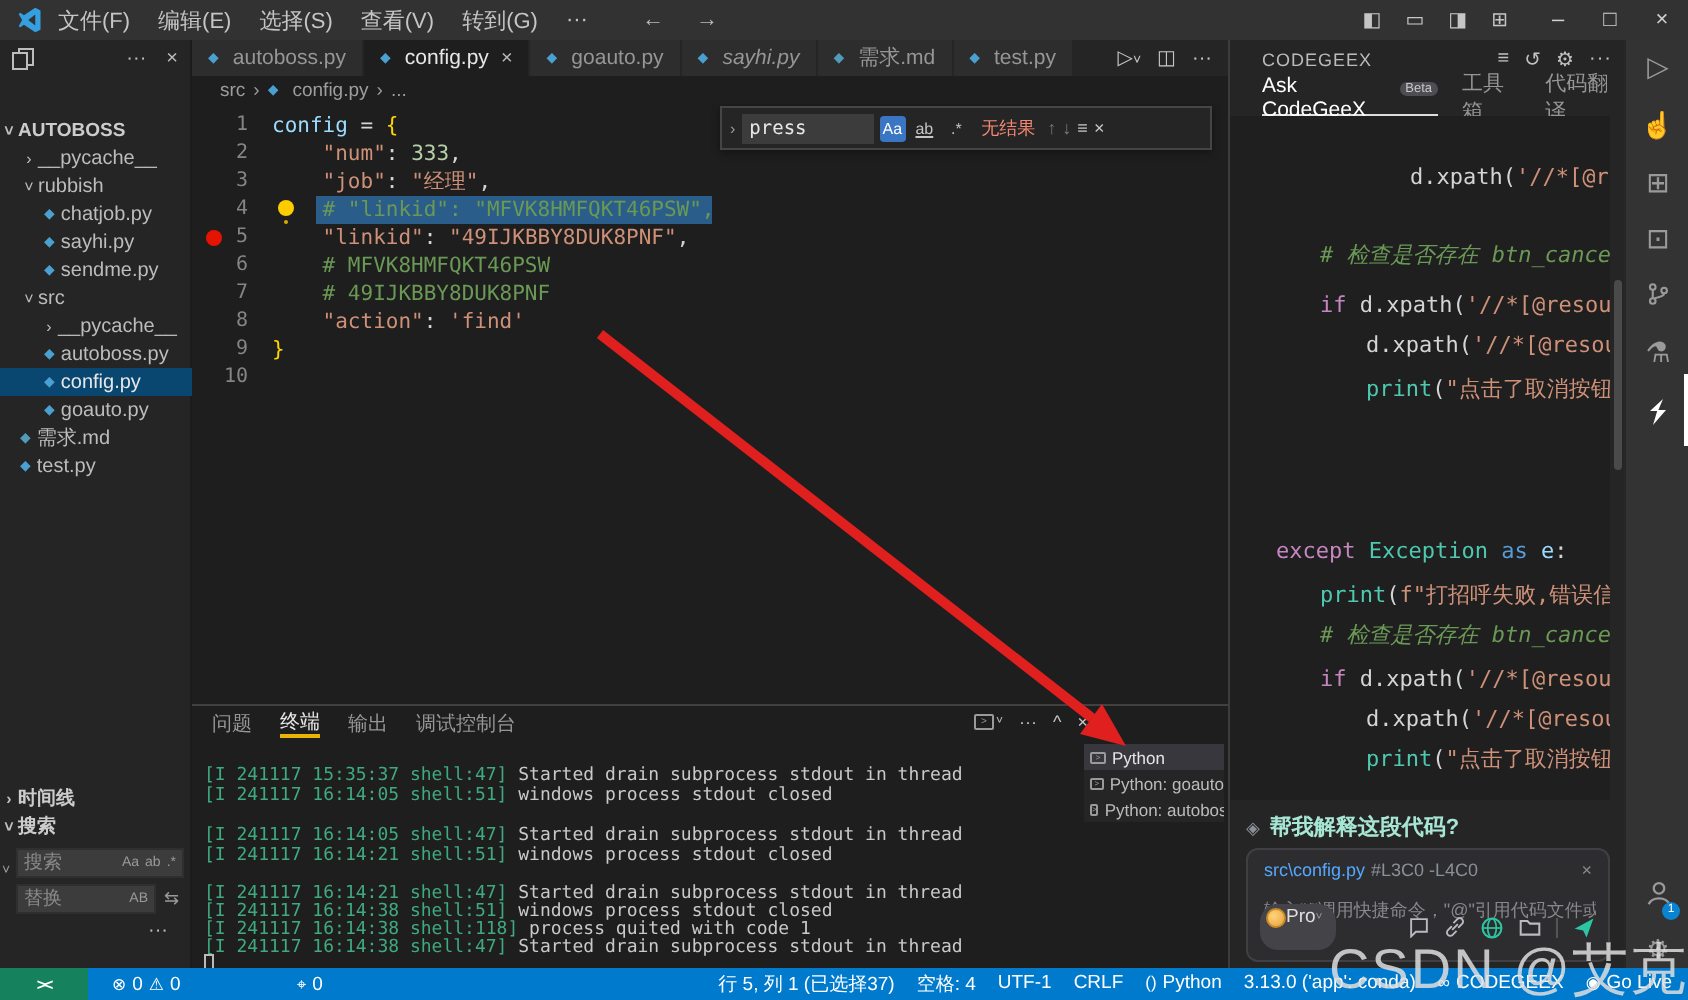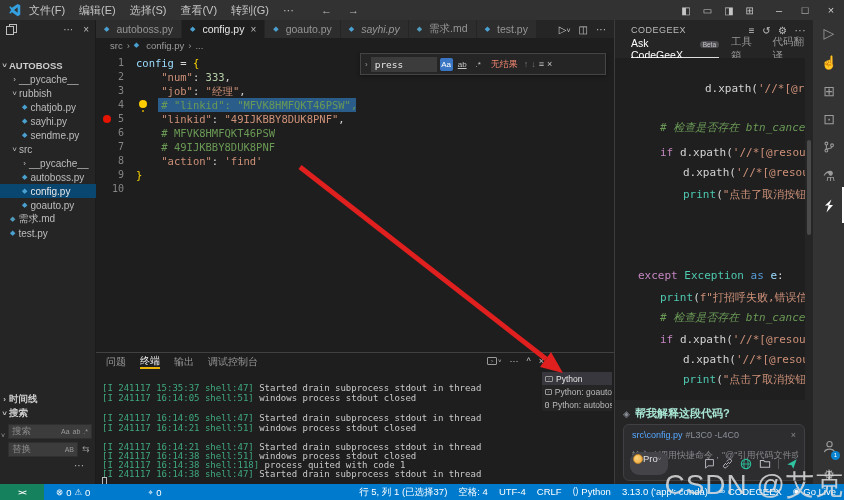--- a/index.html
+++ b/index.html
@@ -474,21 +474,21 @@
       <span class="sico">⚠</span>
         <span>0</span>
     </div>
     <div class="sgroup" style="margin-left:58px">
       <span class="sico">⌖</span>
         <span>0</span>
     </div>
     <div class="sright">
       <span>行 5, 列 1 (已选择37)</span>
       <span>空格: 4</span>
-      <span>UTF-4</span>
+      <span>UTF-1</span>
       <span>CRLF</span>
       <span class="sgroup">
           <span class="sico">()</span>
           <span>Python</span>
         </span>
       <span>3.13.0 ('app': conda)</span>
       <span class="sgroup">
           <span class="sico">∞</span>
           <span>CODEGEEX</span>
         </span>

